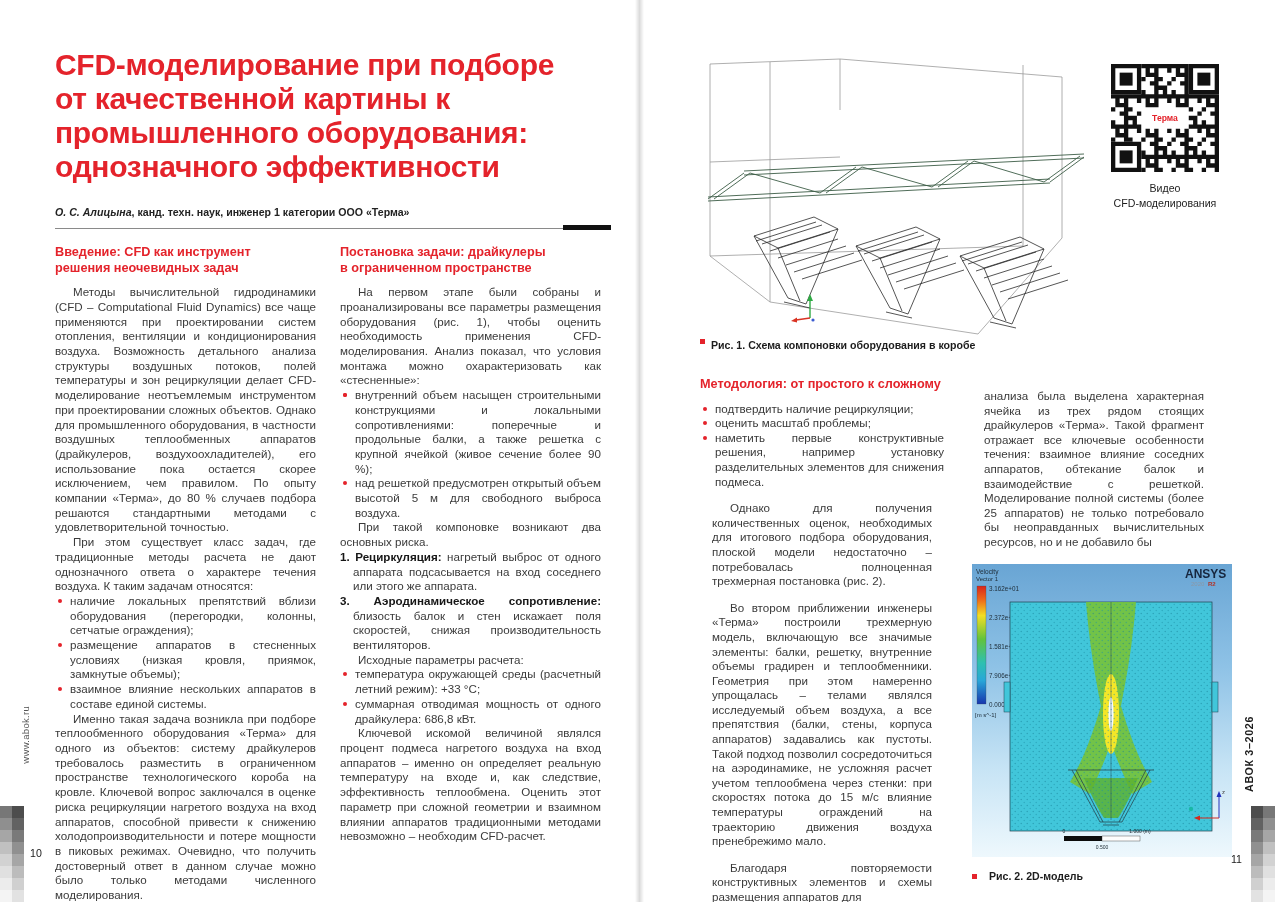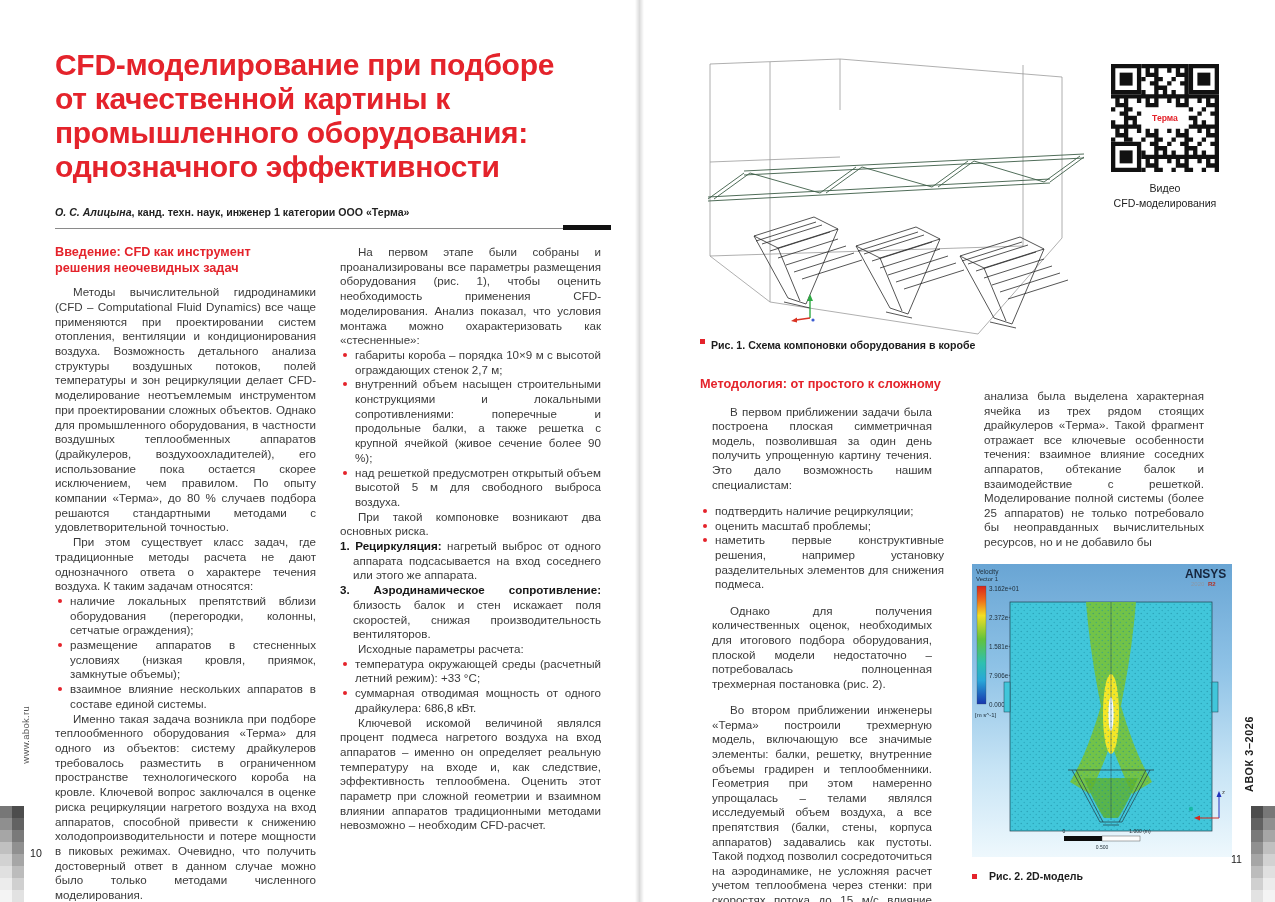--- a/index.html
+++ b/index.html
@@ -87,22 +87,26 @@
     </div>
     <p>Методы вычислительной гидродинамики (CFD – Computational Fluid Dynamics) все чаще применяются при проектировании систем отопления, вентиляции и кондиционирования воздуха. Возможность детального анализа структуры воздушных потоков, полей температуры и зон рециркуляции делает CFD-моделирование неотъемлемым инструментом при проектировании сложных объектов. Однако для промышленного оборудования, в частности воздушных теплообменных аппаратов (драйкулеров, воздухоохладителей), его использование пока остается скорее исключением, чем правилом. По опыту компании «Терма», до 80 % случаев подбора решаются стандартными методами с удовлетворительной точностью.</p>
     <p>При этом существует класс задач, где традиционные методы расчета не дают однозначного ответа о характере течения воздуха. К таким задачам относятся:</p>
     <div class="bul"><span class="dot"></span><span>наличие локальных препятствий вблизи оборудования (перегородки, колонны, сетчатые ограждения);</span></div>
     <div class="bul"><span class="dot"></span><span>размещение аппаратов в стесненных условиях (низкая кровля, приямок, замкнутые объемы);</span></div>
     <div class="bul"><span class="dot"></span><span>взаимное влияние нескольких аппаратов в составе единой системы.</span></div>
     <p>Именно такая задача возникла при подборе теплообменного оборудования «Терма» для одного из объектов: систему драйкулеров требовалось разместить в ограниченном пространстве технологического короба на кровле. Ключевой вопрос заключался в оценке риска рециркуляции нагретого воздуха на вход аппаратов, способной привести к снижению холодопроизводительности и потере мощности в пиковых режимах. Очевидно, что получить достоверный ответ в данном случае можно было только методами численного моделирования.</p>
   </div>
 
   <div class="col">
+    <div class="redh">
+      <div>Постановка задачи: драйкулеры</div>
+      <div>в ограниченном пространстве</div>
+    </div>
     <p>На первом этапе были собраны и проанализированы все параметры размещения оборудования (рис. 1), чтобы оценить необходимость применения CFD-моделирования. Анализ показал, что условия монтажа можно охарактеризовать как «стесненные»:</p>
-    <div class="bul"><span class="dot"></span><span>габариты короба – порядка 10×9 м с высотой ограждающих стенок 2,7 м;</span></div>
+    <div class="bul"><span class="dot"></span></div>
     <div class="bul"><span class="dot"></span><span>внутренний объем насыщен строительными конструкциями и локальными сопротивлениями: поперечные и продольные балки, а также решетка с крупной ячейкой (живое сечение более 90 %);</span></div>
     <div class="bul"><span class="dot"></span><span>над решеткой предусмотрен открытый объем высотой 5 м для свободного выброса воздуха.</span></div>
     <p class="noind" style="text-indent:18px;">При такой компоновке возникают два основных риска.</p>
     <p class="num"><b>1. Рециркуляция:</b><span> нагретый выброс от одного аппарата подсасывается на вход соседнего или этого же аппарата.</span></p>
     <p class="num"><b>3. Аэродинамическое сопротивление:</b><span> близость балок и стен искажает поля скоростей, снижая производительность вентиляторов.</span></p>
     <p>Исходные параметры расчета:</p>
     <div class="bul"><span class="dot"></span><span>температура окружающей среды (расчетный летний режим): +33 °C;</span></div>
     <div class="bul"><span class="dot"></span><span>суммарная отводимая мощность от одного драйкулера: 686,8 кВт.</span></div>
     <p>Ключевой искомой величиной являлся процент подмеса нагретого воздуха на вход аппаратов – именно он определяет реальную температуру на входе и, как следствие, эффективность теплообмена. Оценить этот параметр при сложной геометрии и взаимном влиянии аппаратов традиционными методами невозможно – необходим CFD-расчет.</p>
   </div>
@@ -191,21 +195,20 @@
   </svg>
   <div class="qrcap">
     <div>Видео</div>
     <div>CFD-моделирования</div>
   </div>
 </div>
 
 <div class="abs" id="right-cols">
   <div class="rcol">
     <div class="redh">Методология: от простого к сложному</div>
-    <p>В первом приближении задачи была построена плоская симметричная модель, позволившая за один день получить упрощенную картину течения. Это дало возможность нашим специалистам:</p>
     <div class="bul"><span class="dot"></span><span>подтвердить наличие рециркуляции;</span></div>
     <div class="bul"><span class="dot"></span><span>оценить масштаб проблемы;</span></div>
     <div class="bul"><span class="dot"></span><span>наметить первые конструктивные решения, например установку разделительных элементов для снижения подмеса.</span></div>
     <p>Однако для получения количественных оценок, необходимых для итогового подбора оборудования, плоской модели недостаточно – потребовалась полноценная трехмерная постановка (рис. 2).</p>
     <p>Во втором приближении инженеры «Терма» построили трехмерную модель, включающую все значимые элементы: балки, решетку, внутренние объемы градирен и теплообменники. Геометрия при этом намеренно упрощалась – телами являлся исследуемый объем воздуха, а все препятствия (балки, стены, корпуса аппаратов) задавались как пустоты. Такой подход позволил сосредоточиться на аэродинамике, не усложняя расчет учетом теплообмена через стенки: при скоростях потока до 15 м/с влияние температуры ограждений на траекторию движения воздуха пренебрежимо мало.</p>
     <p>Благодаря повторяемости конструктивных элементов и схемы размещения аппаратов для</p>
   </div>
   <div class="rcol">
     <p class="noind">анализа была выделена характерная ячейка из трех рядом стоящих драйкулеров «Терма». Такой фрагмент отражает все ключевые особенности течения: взаимное влияние соседних аппаратов, обтекание балок и взаимодействие с решеткой. Моделирование полной системы (более 25 аппаратов) не только потребовало бы неоправданных вычислительных ресурсов, но и не добавило бы</p>
 

